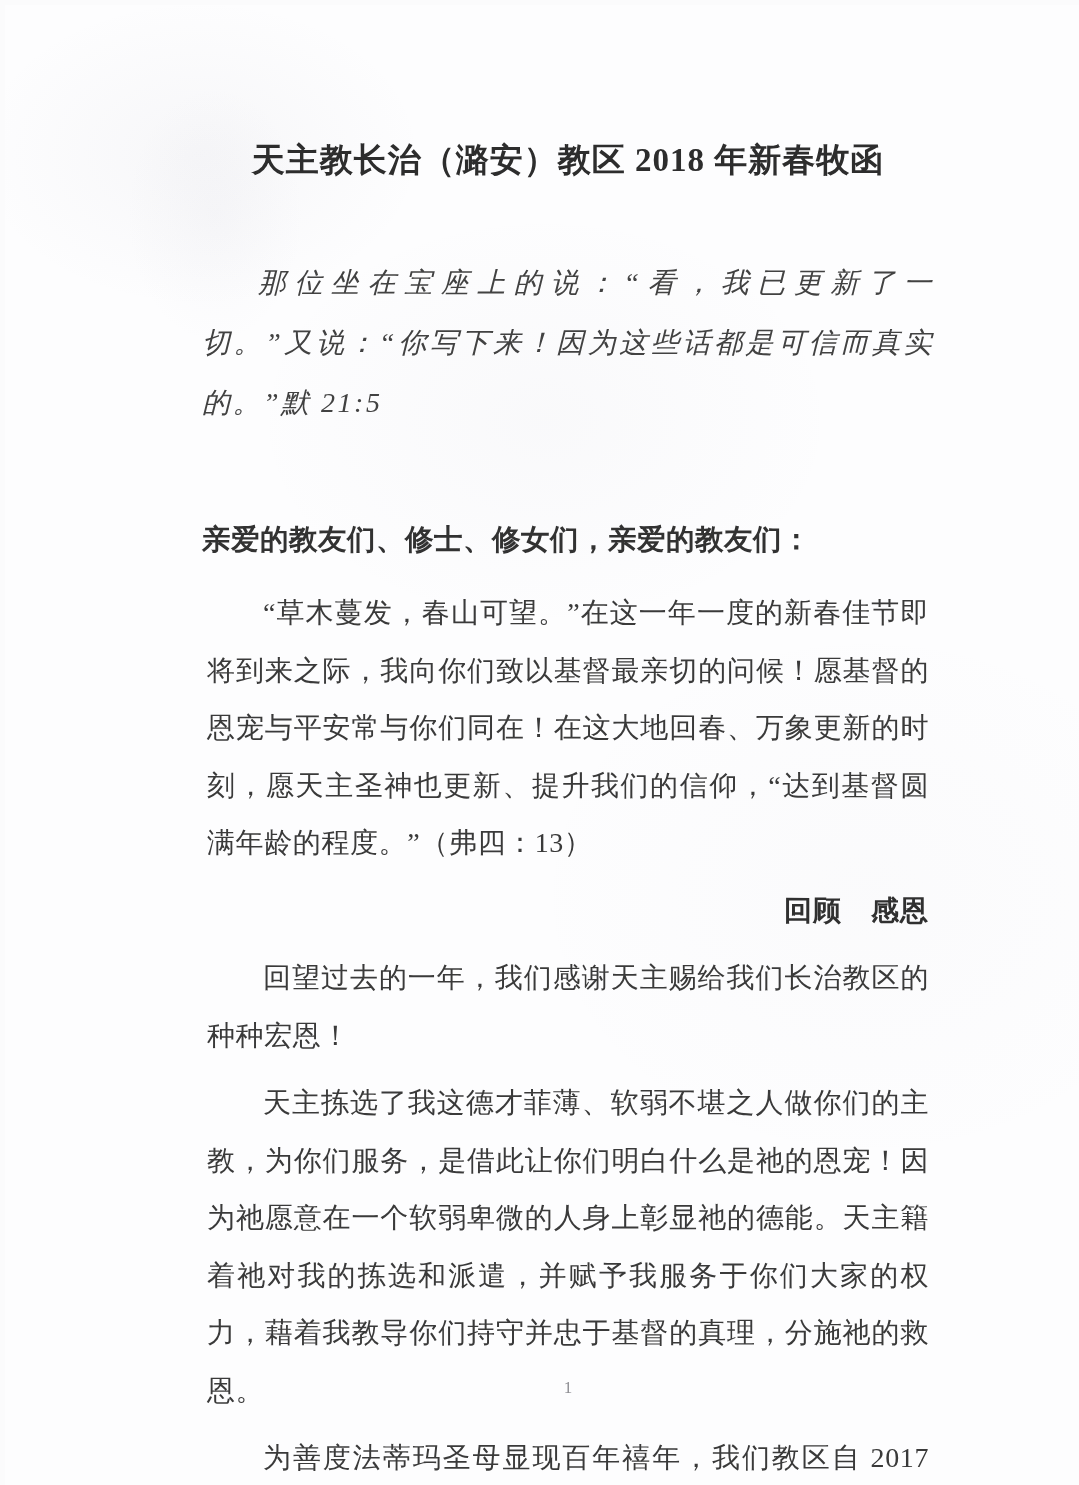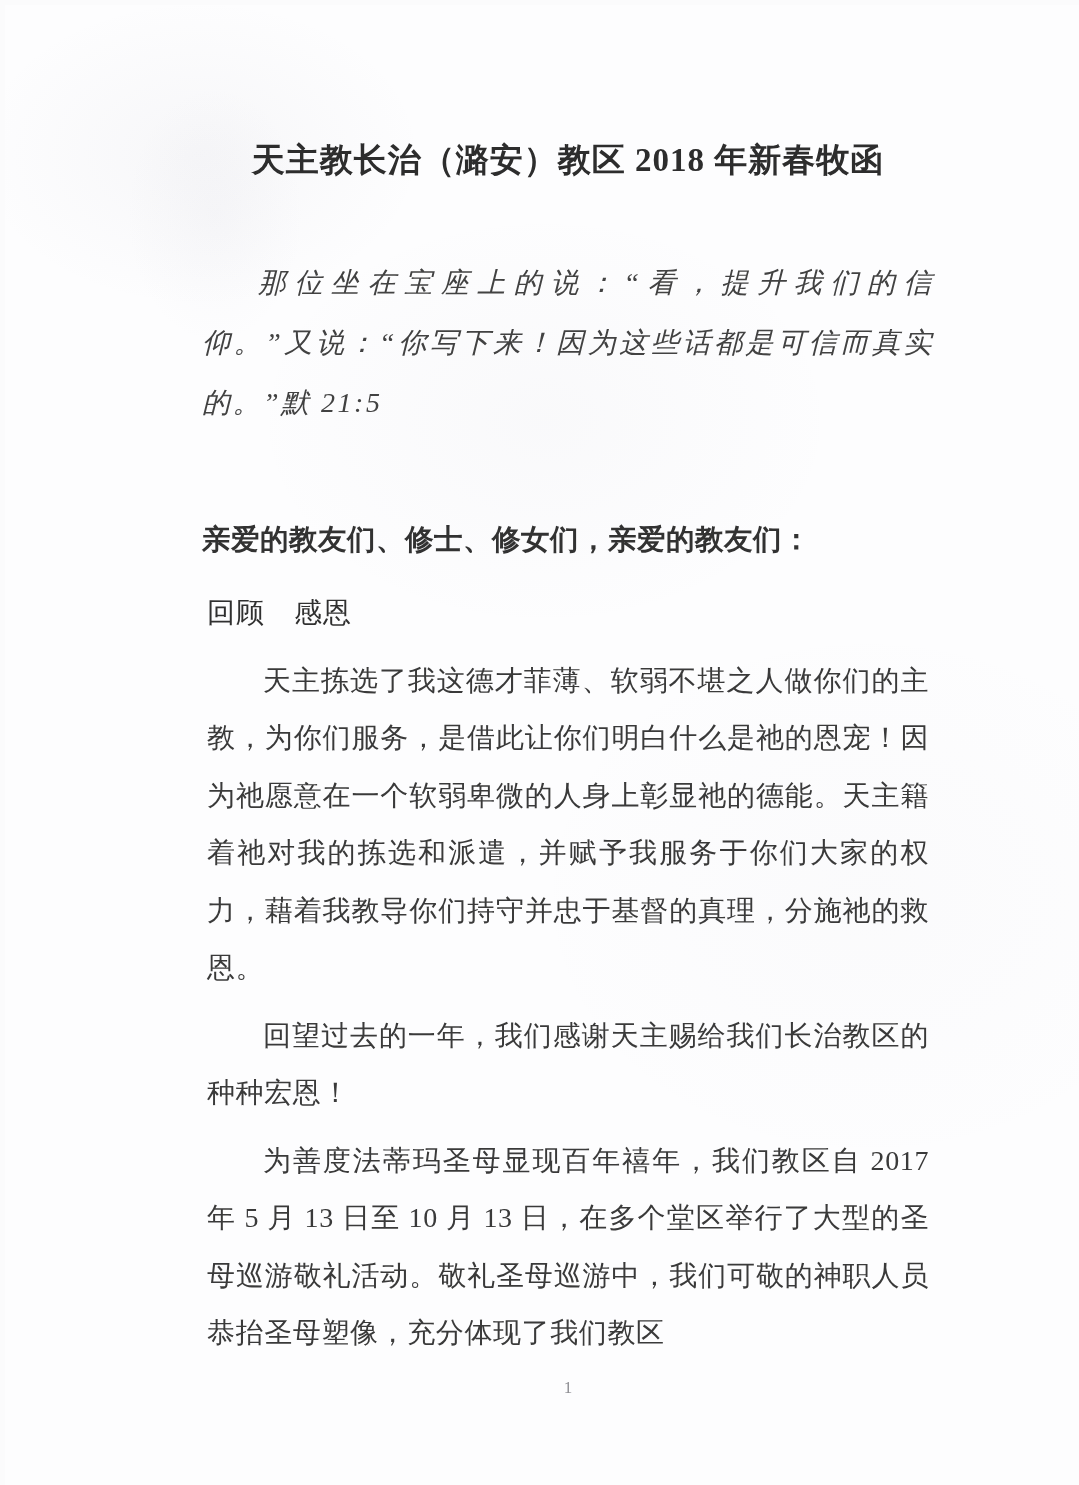--- a/index.html
+++ b/index.html
@@ -55,22 +55,22 @@
   }
   .body-text {
     font-size: 28px;
     line-height: 57.5px;
     text-align: justify;
     letter-spacing: 0.6px;
     color: #3a3a3a;
   }
   .body-text p { text-indent: 2em; }
   .section-heading {
-    text-align: left;
-    font-weight: normal;
+    text-align: right;
+    font-weight: bold;
     text-indent: 0 !important;
     color: #303030;
     letter-spacing: 1px;
   }
   .page-number {
     position: absolute;
     top: 1368px;
     left: 187px;
     width: 752px;
     text-align: center;
@@ -89,31 +89,32 @@
 </style>
 </head>
 <body>
 
 <div class="page">
   <div class="scan-artifact"></div>
 
   <div class="content">
     <h1 class="title">天主教长治（潞安）教区 2018 年新春牧函</h1>
 
-    <p class="quote">那位坐在宝座上的说：“看，提升我们的信仰。”又说：“你写下来！因为这些话都是可信而真实的。”默 21:5</p>
+    <p class="quote">那位坐在宝座上的说：“看，我已更新了一切。”又说：“你写下来！因为这些话都是可信而真实的。”默 21:5</p>
 
     <p class="salutation">亲爱的教友们、修士、修女们，亲爱的教友们：</p>
 
     <div class="body-text">
+      <p>“草木蔓发，春山可望。”在这一年一度的新春佳节即将到来之际，我向你们致以基督最亲切的问候！愿基督的恩宠与平安常与你们同在！在这大地回春、万象更新的时刻，愿天主圣神也更新、提升我们的信仰，“达到基督圆满年龄的程度。”（弗四：13）</p>
 
       <p class="section-heading">回顾　感恩</p>
 
+      <p>回望过去的一年，我们感谢天主赐给我们长治教区的种种宏恩！</p>
+
       <p>天主拣选了我这德才菲薄、软弱不堪之人做你们的主教，为你们服务，是借此让你们明白什么是祂的恩宠！因为祂愿意在一个软弱卑微的人身上彰显祂的德能。天主籍着祂对我的拣选和派遣，并赋予我服务于你们大家的权力，藉着我教导你们持守并忠于基督的真理，分施祂的救恩。</p>
-
-      <p>回望过去的一年，我们感谢天主赐给我们长治教区的种种宏恩！</p>
 
 
       <p>为善度法蒂玛圣母显现百年禧年，我们教区自 2017 年 5 月 13 日至 10 月 13 日，在多个堂区举行了大型的圣母巡游敬礼活动。敬礼圣母巡游中，我们可敬的神职人员恭抬圣母塑像，充分体现了我们教区</p>
     </div>
   </div>
 
   <div class="page-number">1</div>
 </div>
 
 </body></html>

